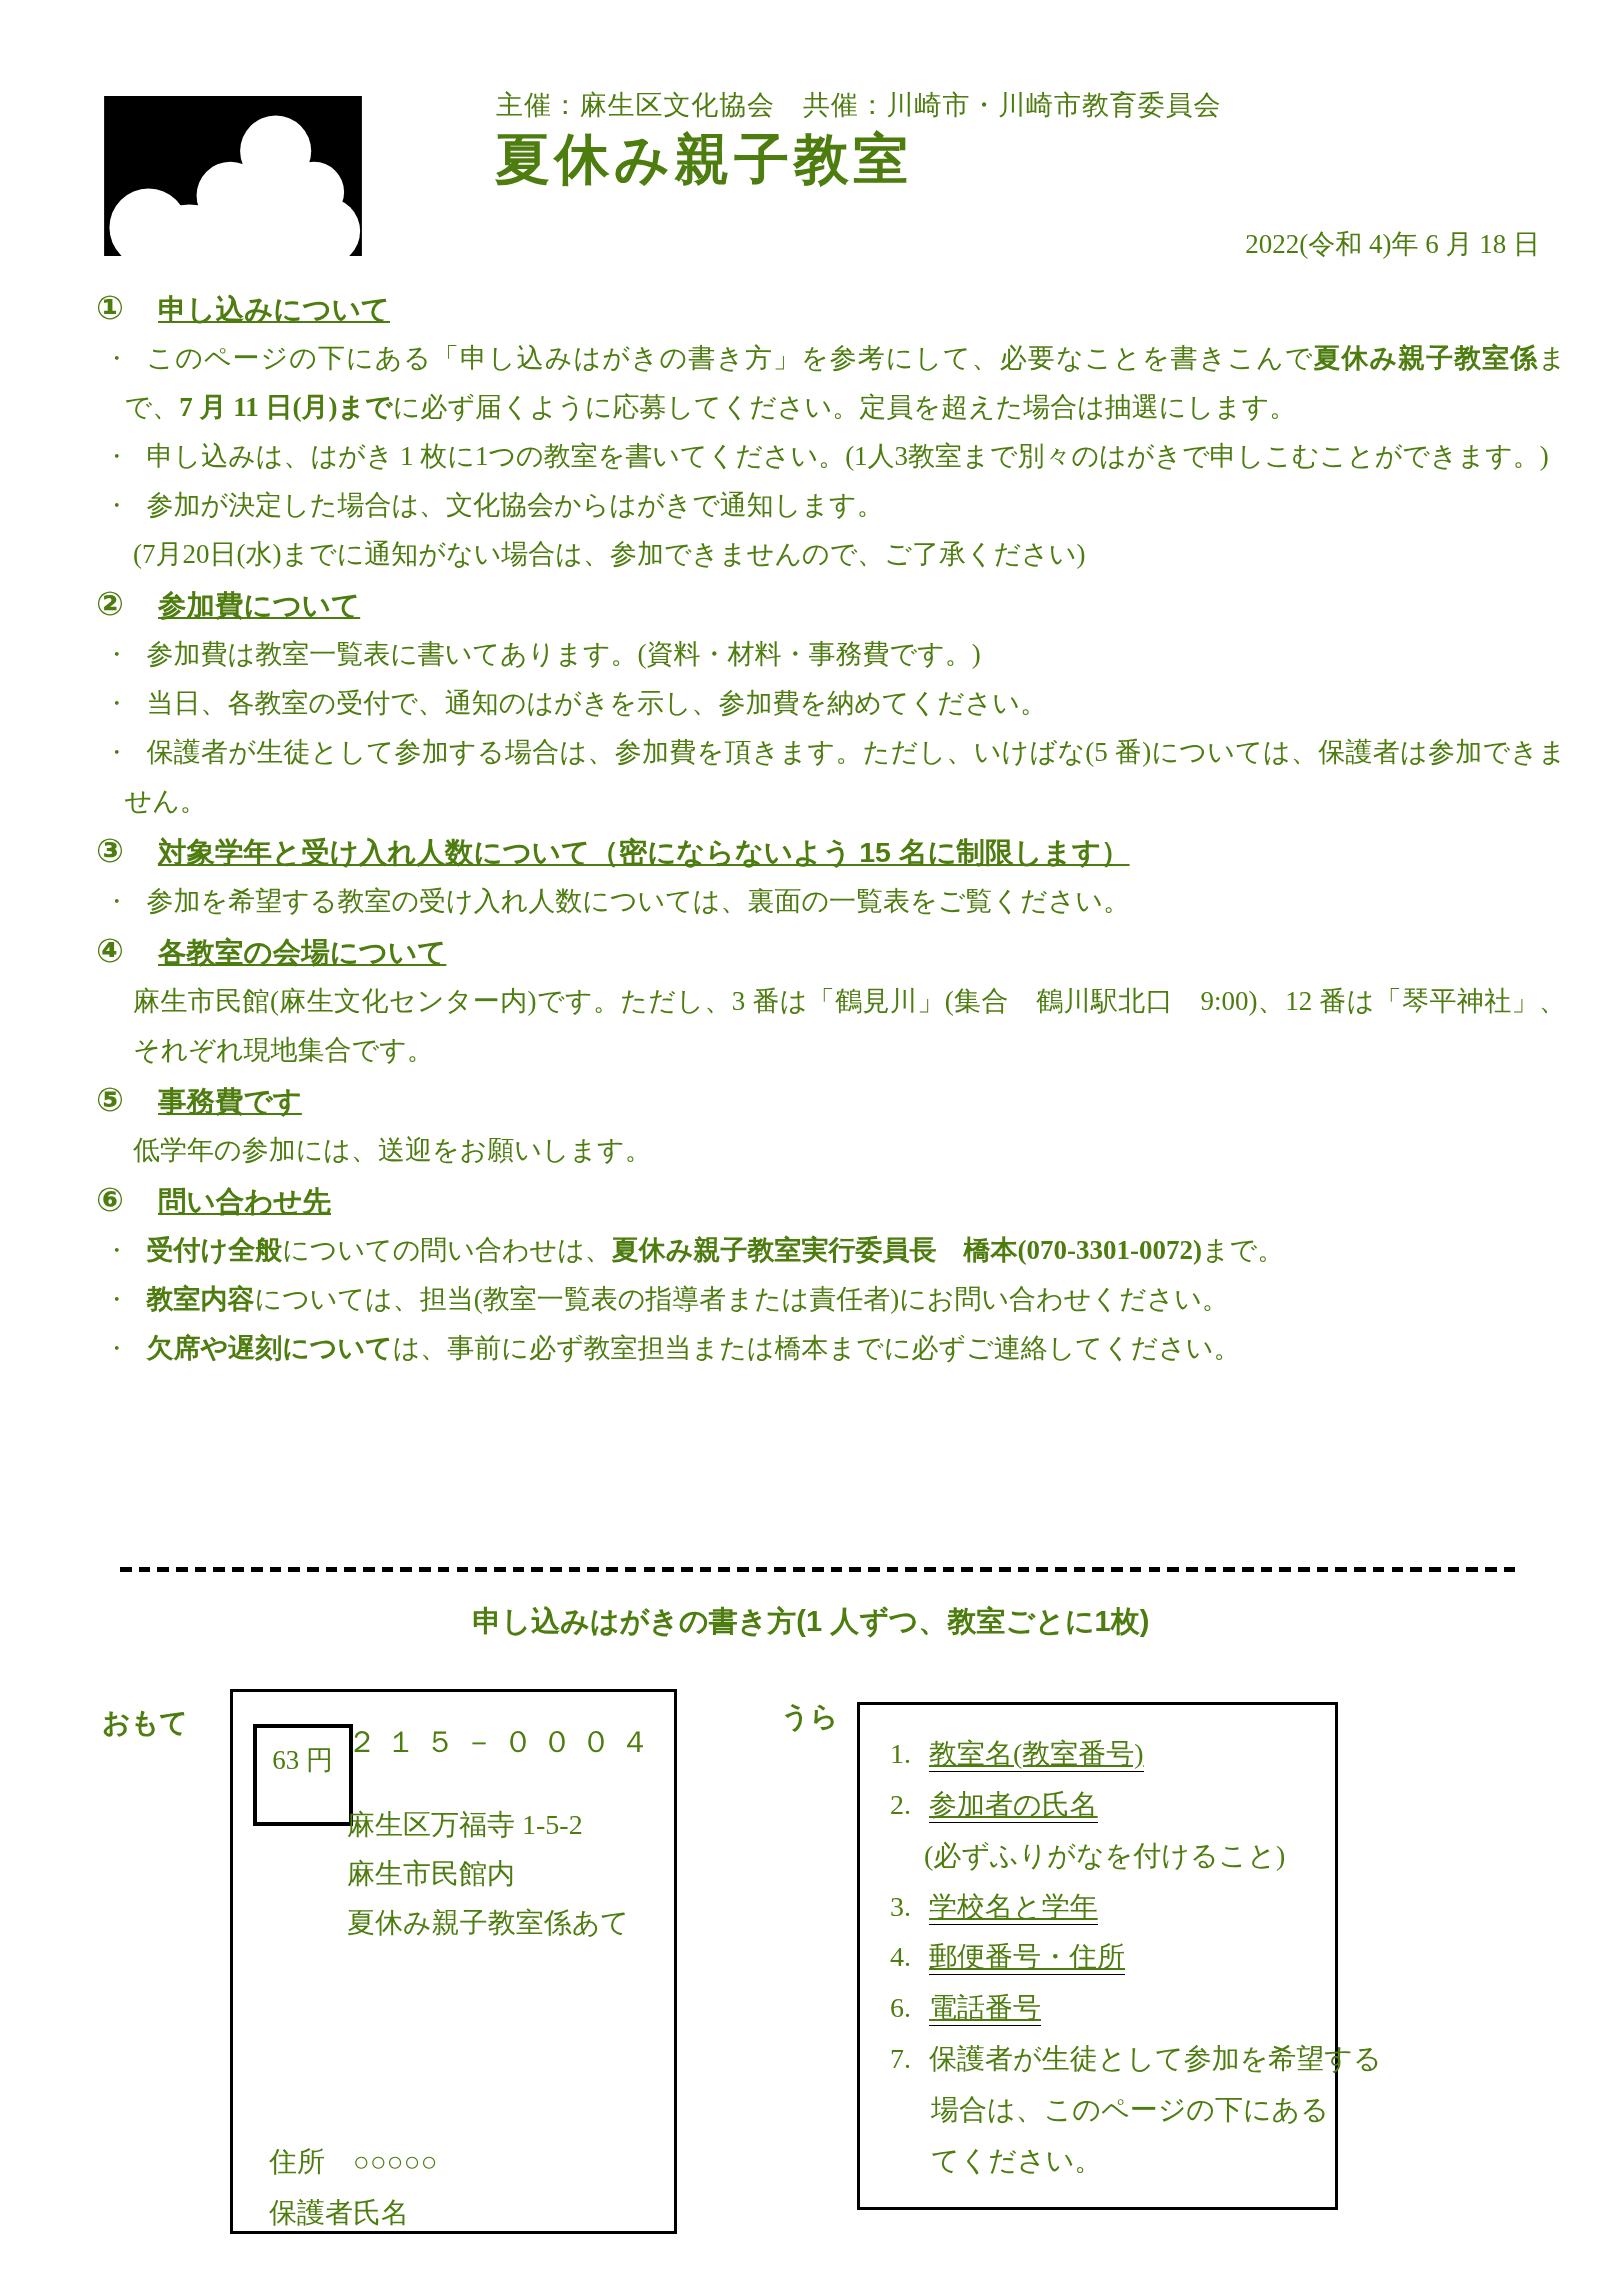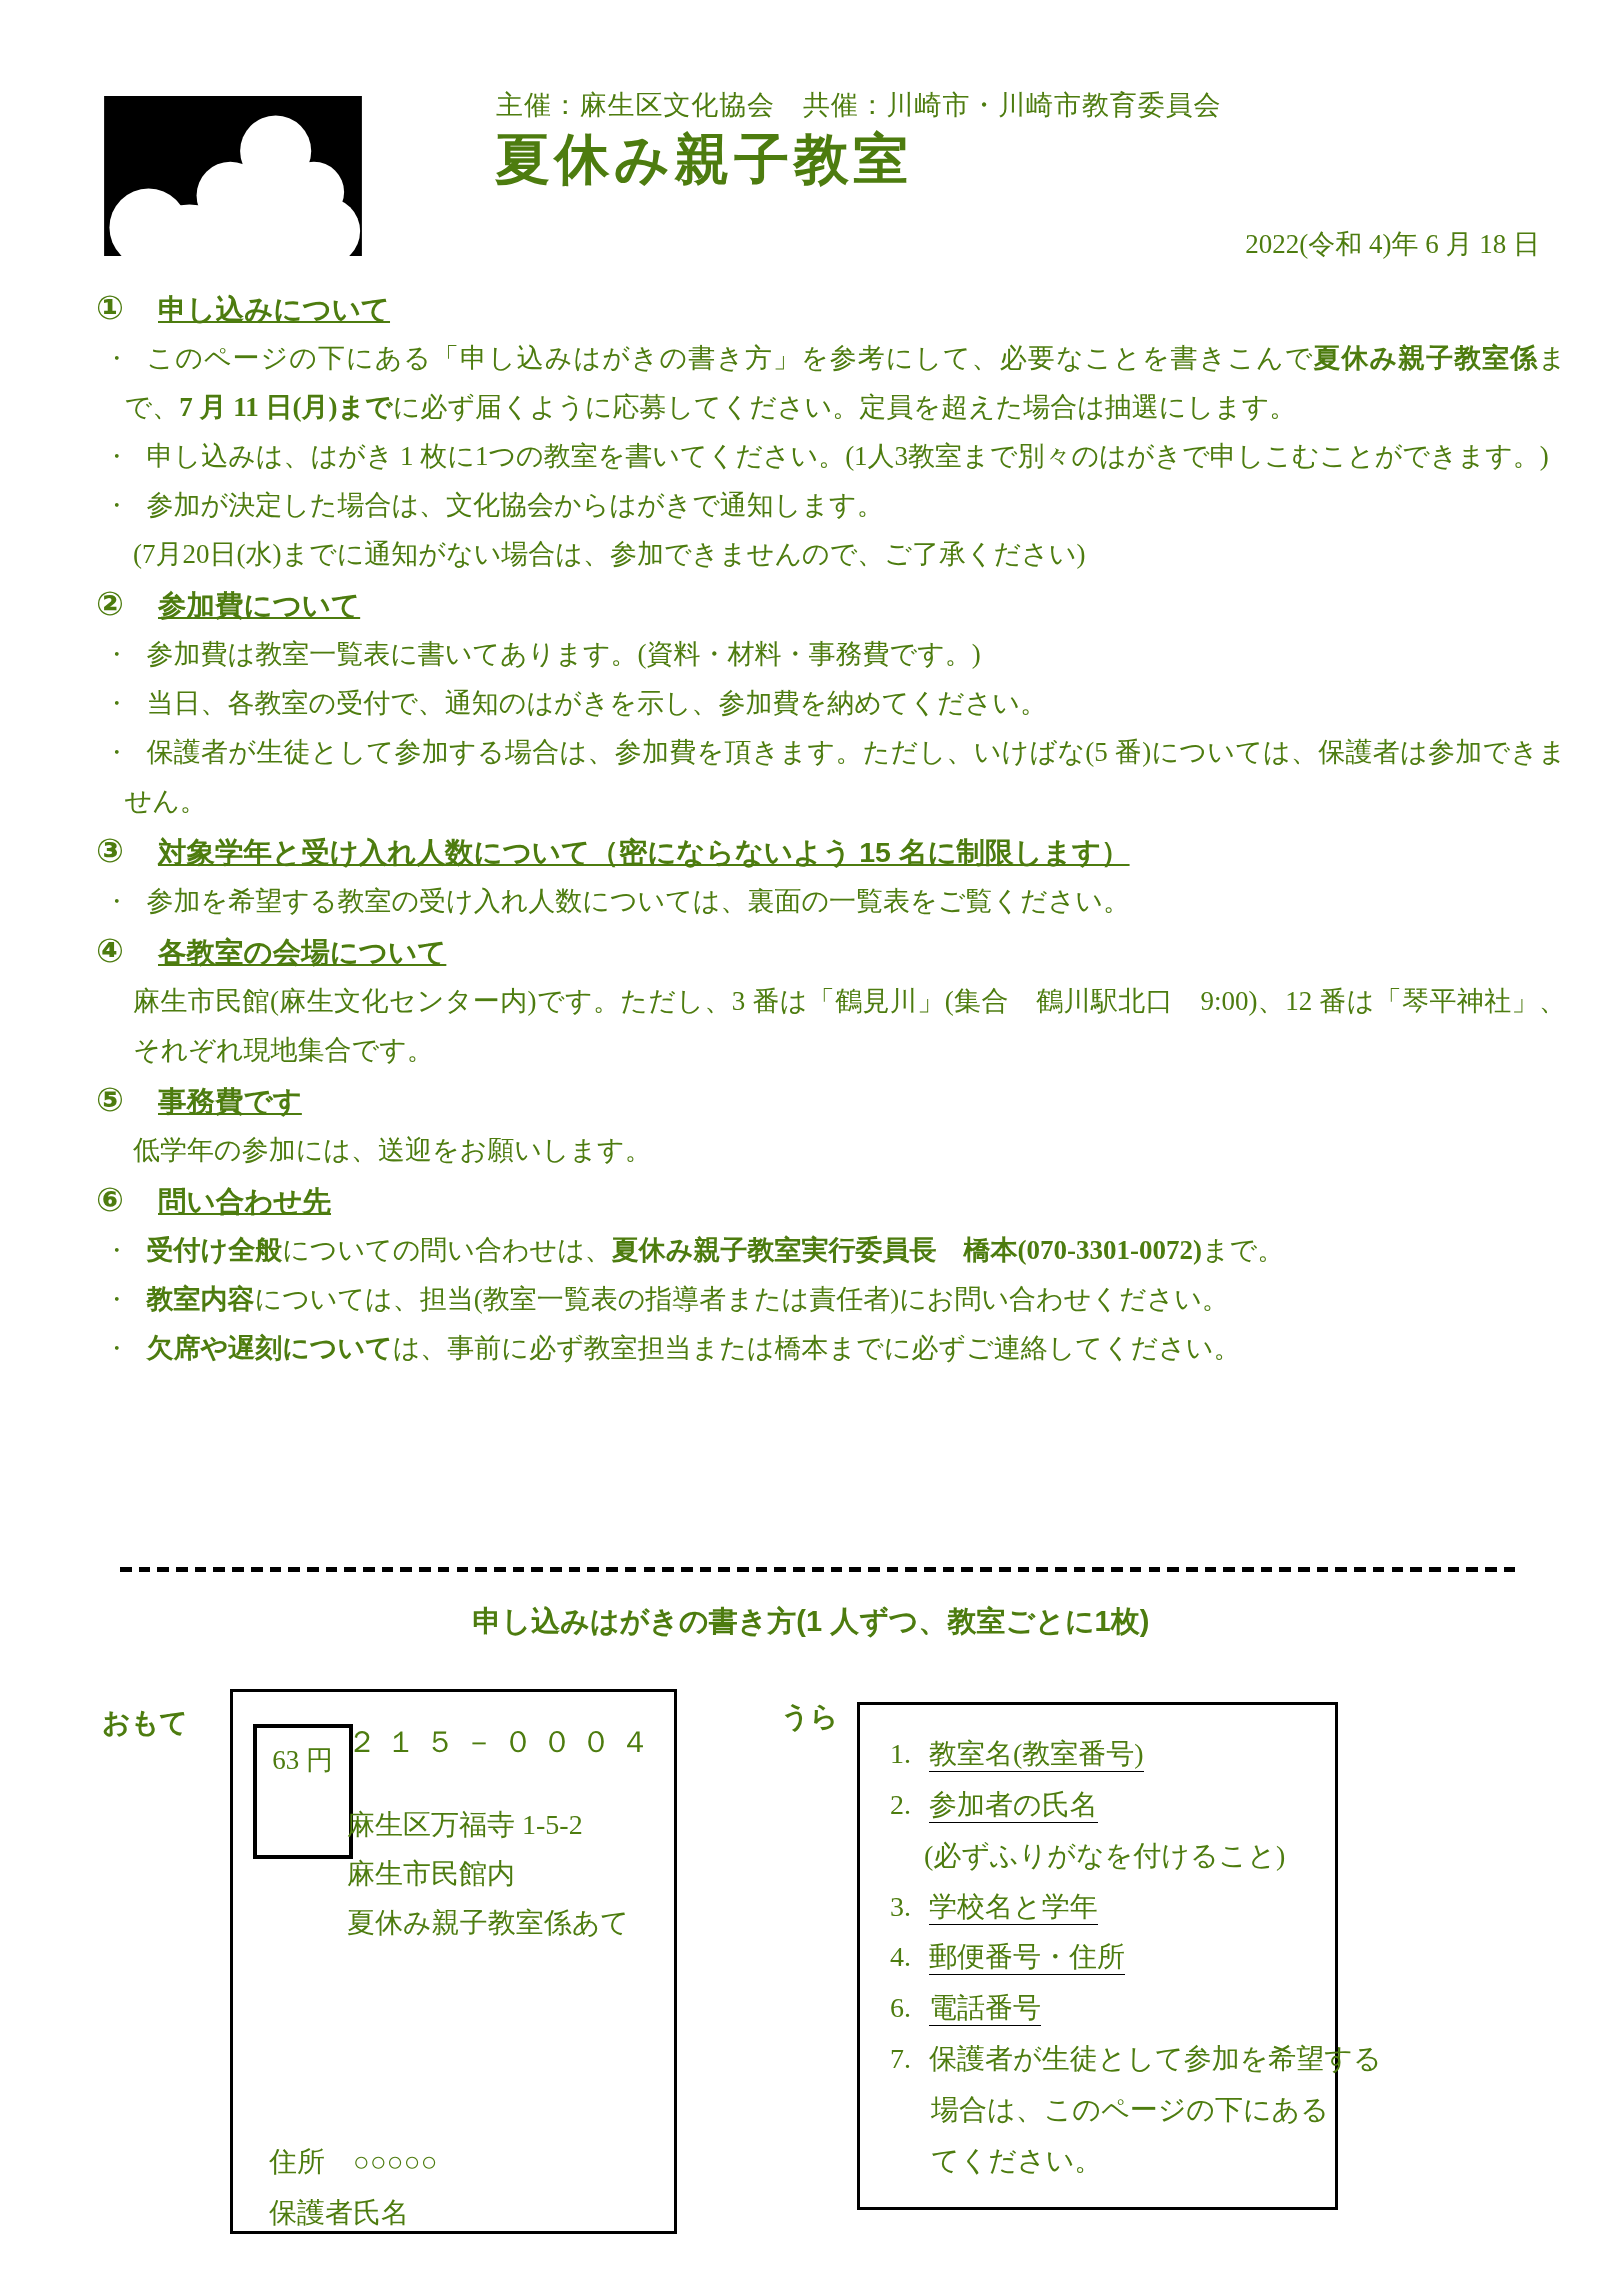--- a/index.html
+++ b/index.html
@@ -31,30 +31,30 @@
   .divider{position:absolute;left:120px;top:1567px;width:1397px;height:4.5px;
     background:repeating-linear-gradient(90deg,#000 0 11.6px,transparent 11.6px 18.7px);}
   .hagaki-head{position:absolute;left:0;top:1602px;width:100%;text-align:center;
     font-family:var(--sans);font-weight:bold;font-size:29px;}
   .side-label{position:absolute;font-family:var(--sans);font-weight:bold;font-size:28px;}
   .omote{left:102px;top:1704px;}
   .ura{left:781px;top:1698px;}
   .card{position:absolute;border:3.6px solid #000;background:#fff;font-size:28px;}
   .card.front{left:230px;top:1689px;width:447px;height:545px;}
   .card.back{left:857px;top:1702px;width:481px;height:508px;}
-  .stamp{position:absolute;left:19.6px;top:32px;width:100px;height:135px;border:4.5px solid #000;
+  .stamp{position:absolute;left:19.6px;top:32px;width:100px;height:102px;border:4.5px solid #000;
     text-align:center;padding-top:14.3px;font-size:27px;}
   .postal{position:absolute;left:114px;top:30px;font-size:30px;letter-spacing:9px;white-space:nowrap;}
   .addr{position:absolute;left:114px;white-space:nowrap;text-align:center;}
   .a1{top:114px;} .a2{top:163px;} .a3{top:212px;}
   .field{position:absolute;left:36px;white-space:nowrap;}
   .f1{top:451px;} .f2{top:502px;}
   .bk-row{position:absolute;left:30px;white-space:nowrap;}
   .bk-num{display:inline-block;width:39px;}
-  .u{border-bottom:1.8px solid #000;padding-bottom:1.8px;}
+  .u{border-bottom:1.8px solid #000;padding-bottom:1.8px;text-decoration:underline;}
   .r1{top:30px;} .r2{top:81px;} .r2n{top:132px;left:64px;} .r3{top:183px;}
   .r4{top:233px;} .r6{top:284px;} .r7{top:335px;}
   .r7b{top:386px;left:71px;} .r7c{top:437px;left:71px;}
 </style>
 </head>
 <body>
 
 <div class="page">
 
   <svg class="logo" viewBox="0 0 290 180" xmlns="http://www.w3.org/2000/svg">

